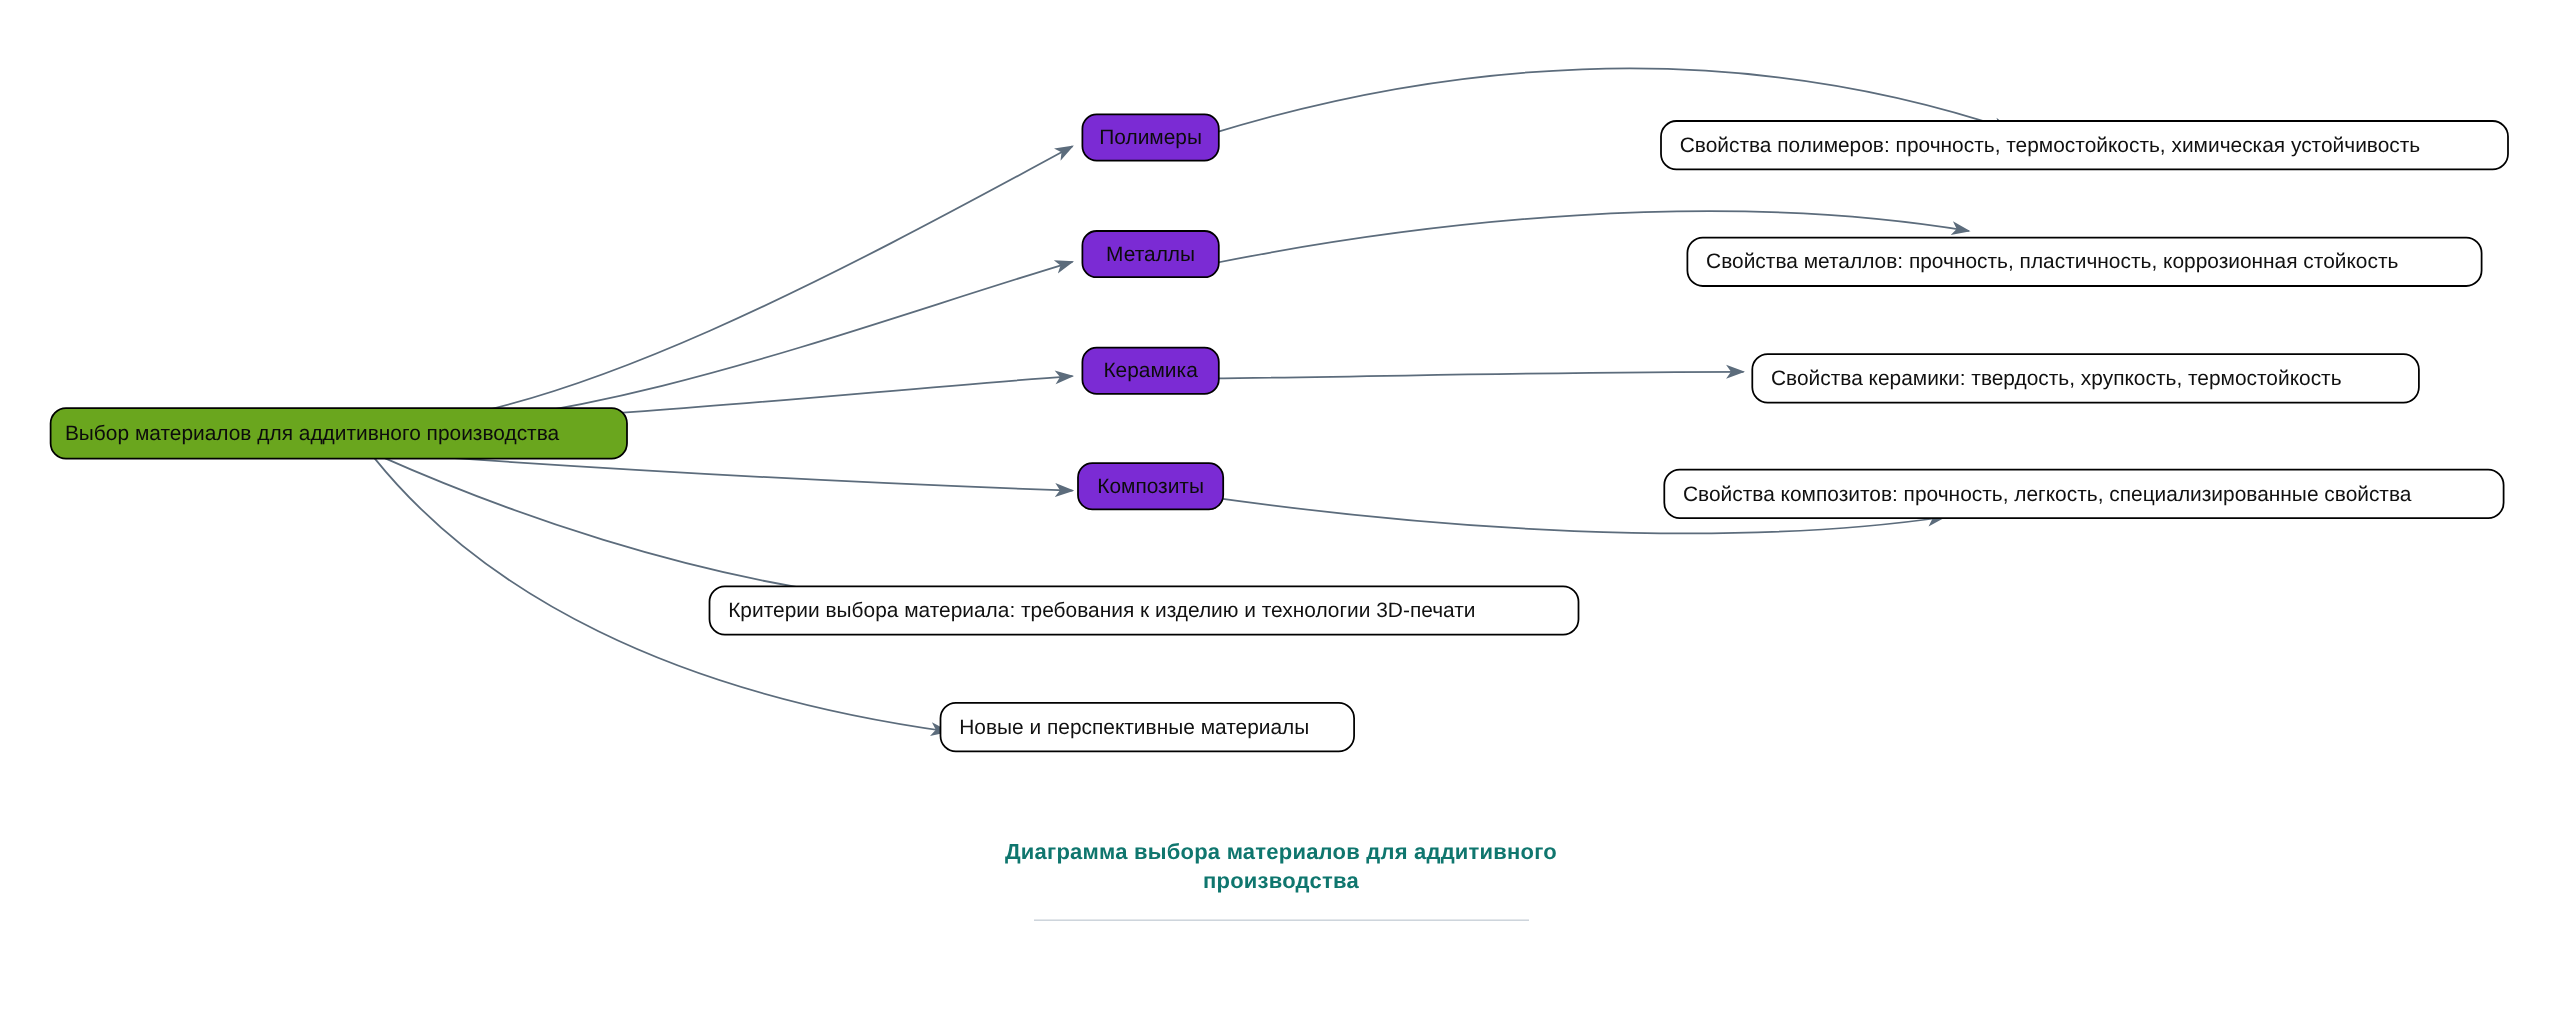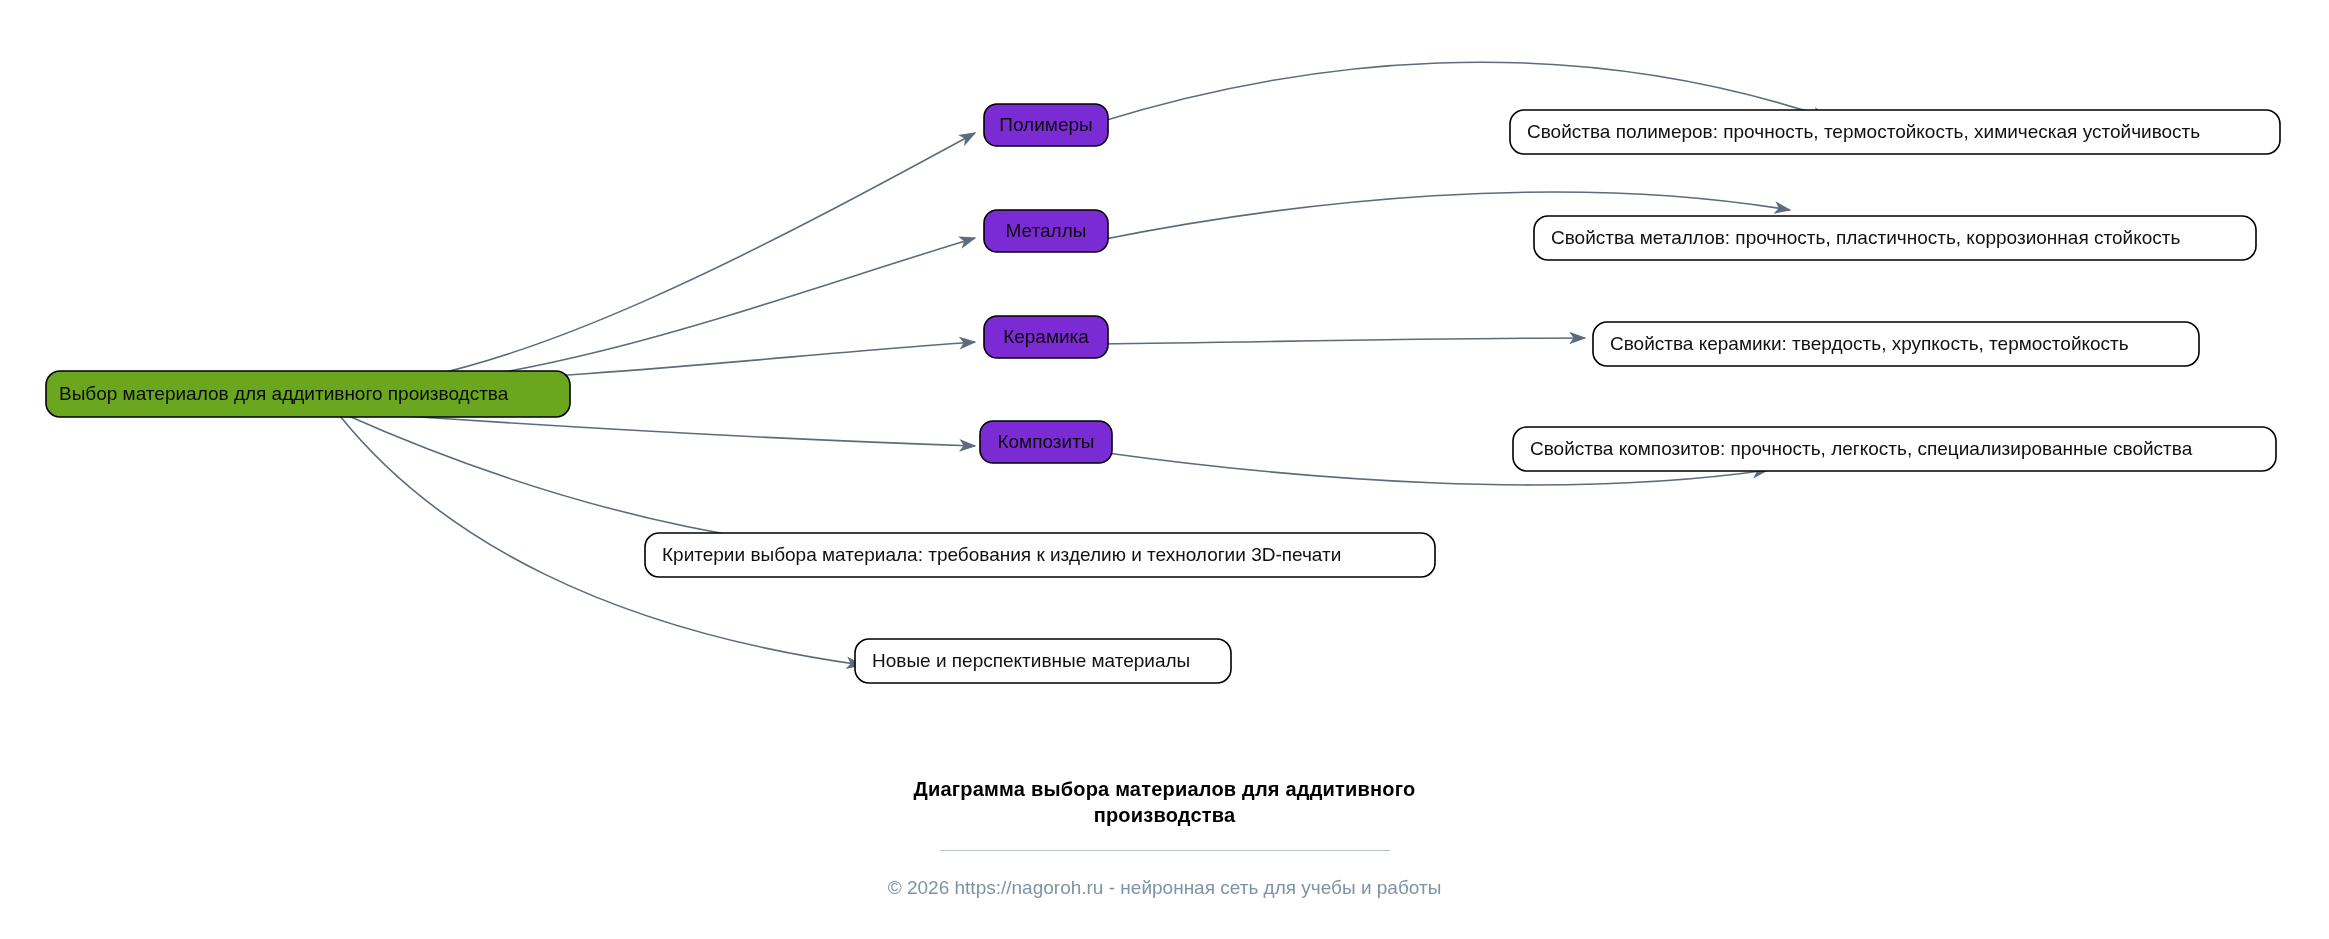--- a/index.html
+++ b/index.html
@@ -63,25 +63,25 @@
     left: 0;
     width: 2329px;
     top: 760px;
     text-align: center;
     pointer-events: none;
   }
   .caption-title {
     font-family: "Liberation Sans", sans-serif;
     font-size: 20px;
     font-weight: bold;
-    color: #000000;
+    color: #0f766e;
     line-height: 1.3;
     letter-spacing: 0.2px;
     max-width: 520px;
-    margin: 16px auto;
+    margin: 2px auto;
   }
   .caption-rule {
     width: 450px;
     height: 1px;
     background: #b9c3cd;
     margin: 22px auto 0 auto;
   }
   .caption-credit {
     margin-top: 26px;
     font-family: "Liberation Sans", sans-serif;
@@ -171,16 +171,15 @@
         <rect class="node-rect-leaf" x="855" y="639" width="376" height="44" rx="14" ry="14"></rect>
         <text class="node-label" x="872" y="662">Новые и перспективные материалы</text>
       </g>
 
     </g>
   </svg>
 
   <div class="caption-block">
     <div class="caption-title">Диаграмма выбора материалов для аддитивного производства</div>
     <div class="caption-rule"></div>
-    <div class="caption-credit">© 2026 https://nagoroh.ru - нейронная сеть для учебы и работы</div>
   </div>
 
 </div>
 
 </body></html>

